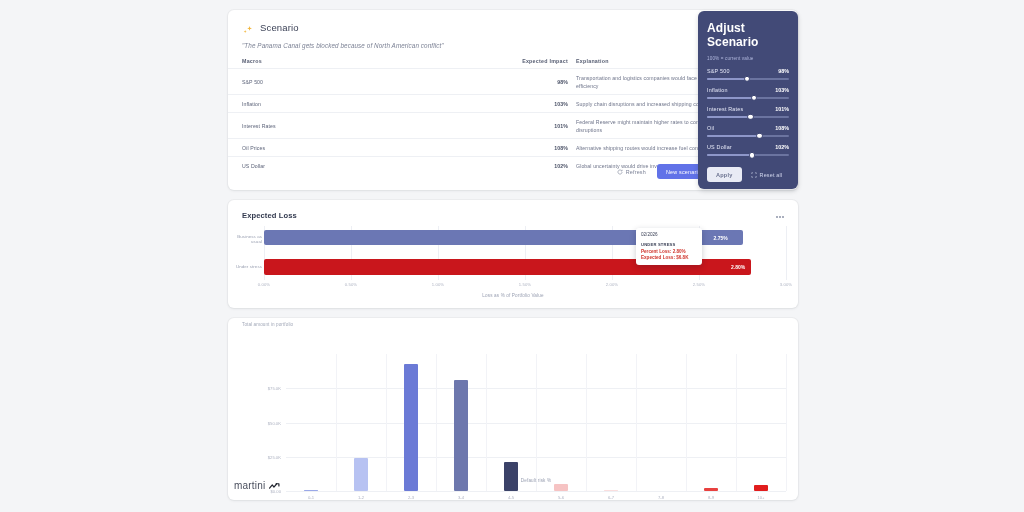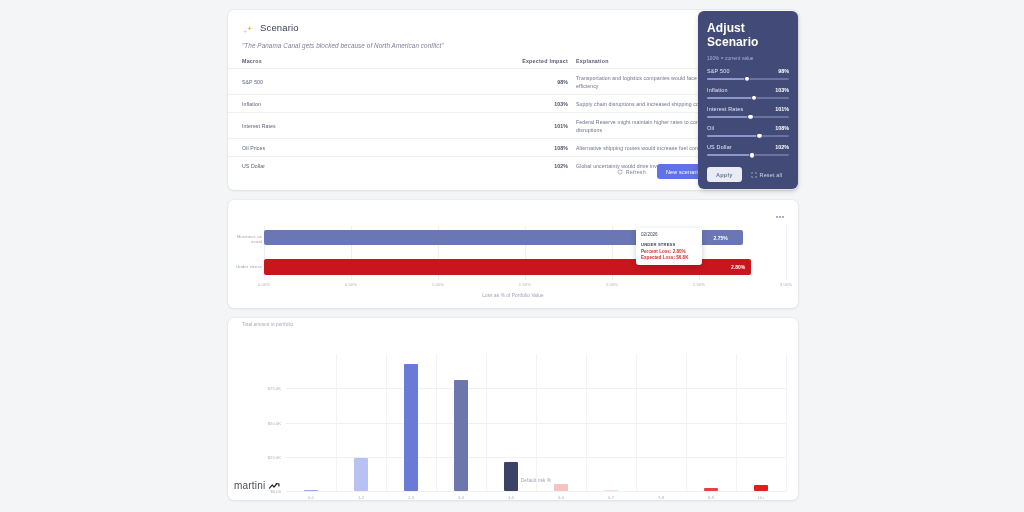--- a/index.html
+++ b/index.html
@@ -293,20 +293,21 @@
           <svg viewBox="0 0 16 16" width="6" height="6" fill="none" stroke="#d2d7ee" stroke-width="1.6">
             <path d="M2 5V2h3M14 5V2h-3M2 11v3h3M14 11v3h-3"></path>
           </svg>
         </span>
         <span>Reset all</span>
       </button>
     </div>
   </div>
 
   <div class="card" id="loss-card">
+    <div class="card-title">Expected Loss</div>
     <div class="kebab">
         <i></i>
         <i></i>
         <i></i>
       </div>
 
     <div class="loss-plot" id="loss-plot">
         <div class="vgrid" style="left: 0px;"></div>
         <div class="vgrid" style="left: 87px;"></div>
         <div class="vgrid" style="left: 174px;"></div>

